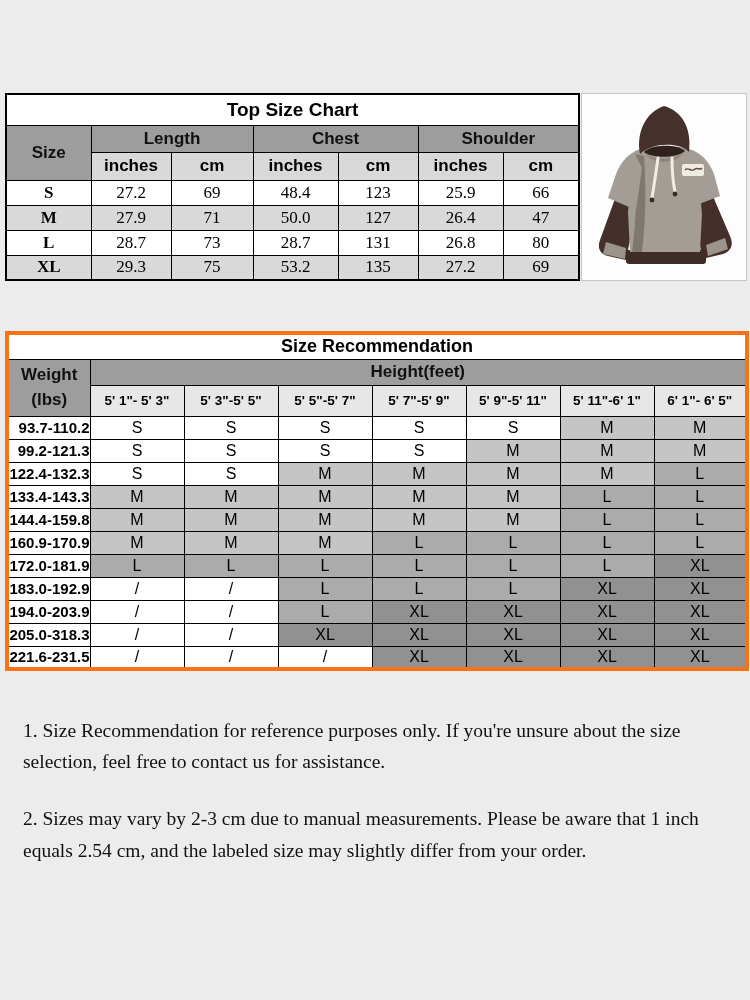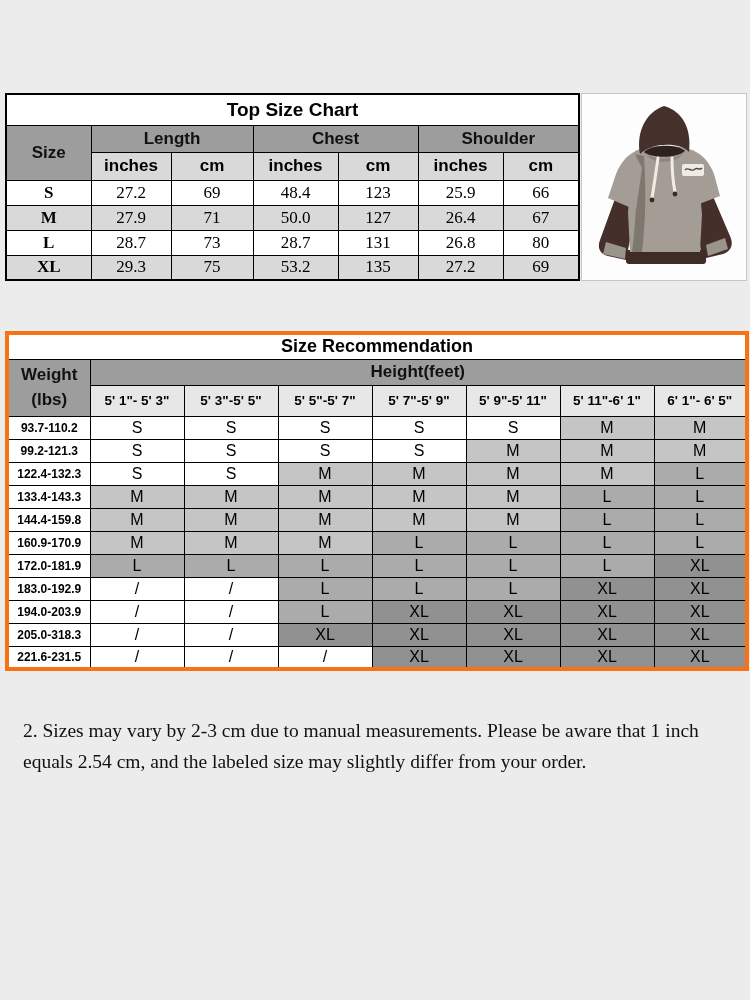--- a/index.html
+++ b/index.html
@@ -43,21 +43,21 @@
 
   
   .rec-table { width:740px; border:4px solid #f97316; margin-top:50px; }
   .rec-table .title-cell { height:26px; font-size:18px; font-weight:bold; background:#fff; }
   .rec-table .weight-head, .rec-table .height-head {
     background:#9d9d9d; font-weight:bold; font-size:17px; color:#111;
   }
   .rec-table .height-head { height:26px; }
   .rec-table .weight-head div { line-height:1.45; }
   .rec-table .range-cell { background:#e7e7e7; font-size:13.5px; font-weight:bold; height:31px; white-space:nowrap; }
-  .rec-table .wval-cell { background:#fff; font-weight:bold; font-size:12px; height:23px; }
+  .rec-table .wval-cell { background:#fff; font-weight:bold; font-size:15px; height:23px;text-align:right; }
   .rec-table .sz-cell { font-size:16px; }
 
   
   .notes {
     margin-top:44px; padding:0 22px 0 18px; width:740px;
     font-family:"Liberation Serif", serif; font-size:19.5px; color:#111;
   }
   .notes .note-heading { margin-bottom:30px; }
   .notes p.note-item { margin-bottom:26px; line-height:1.6; }
 </style>
@@ -110,21 +110,21 @@
             <td class="val-cell">25.9</td>
             <td class="val-cell">66</td>
           </tr>
           <tr class="alt">
             <td class="size-cell">M</td>
             <td class="val-cell">27.9</td>
             <td class="val-cell">71</td>
             <td class="val-cell">50.0</td>
             <td class="val-cell">127</td>
             <td class="val-cell">26.4</td>
-            <td class="val-cell">67</td>
+            <td class="val-cell">47</td>
           </tr>
           <tr>
             <td class="size-cell">L</td>
             <td class="val-cell">28.7</td>
             <td class="val-cell">73</td>
             <td class="val-cell">28.7</td>
             <td class="val-cell">131</td>
             <td class="val-cell">26.8</td>
             <td class="val-cell">80</td>
           </tr>
@@ -317,16 +317,17 @@
           <td class="sz-cell" style="background: rgb(255, 255, 255);">/</td>
           <td class="sz-cell" style="background: rgb(145, 145, 145);">XL</td>
           <td class="sz-cell" style="background: rgb(145, 145, 145);">XL</td>
           <td class="sz-cell" style="background: rgb(145, 145, 145);">XL</td>
           <td class="sz-cell" style="background: rgb(145, 145, 145);">XL</td>
         </tr>
       </tbody>
   </table>
 
   <div class="notes">
+    <p class="note-item">1. Size Recommendation for reference purposes only. If you're unsure about the size selection, feel free to contact us for assistance.</p>
     <p class="note-item">2. Sizes may vary by 2-3 cm due to manual measurements. Please be aware that 1 inch equals 2.54 cm, and the labeled size may slightly differ from your order.</p>
   </div>
 
 </div>
 
 </body></html>

